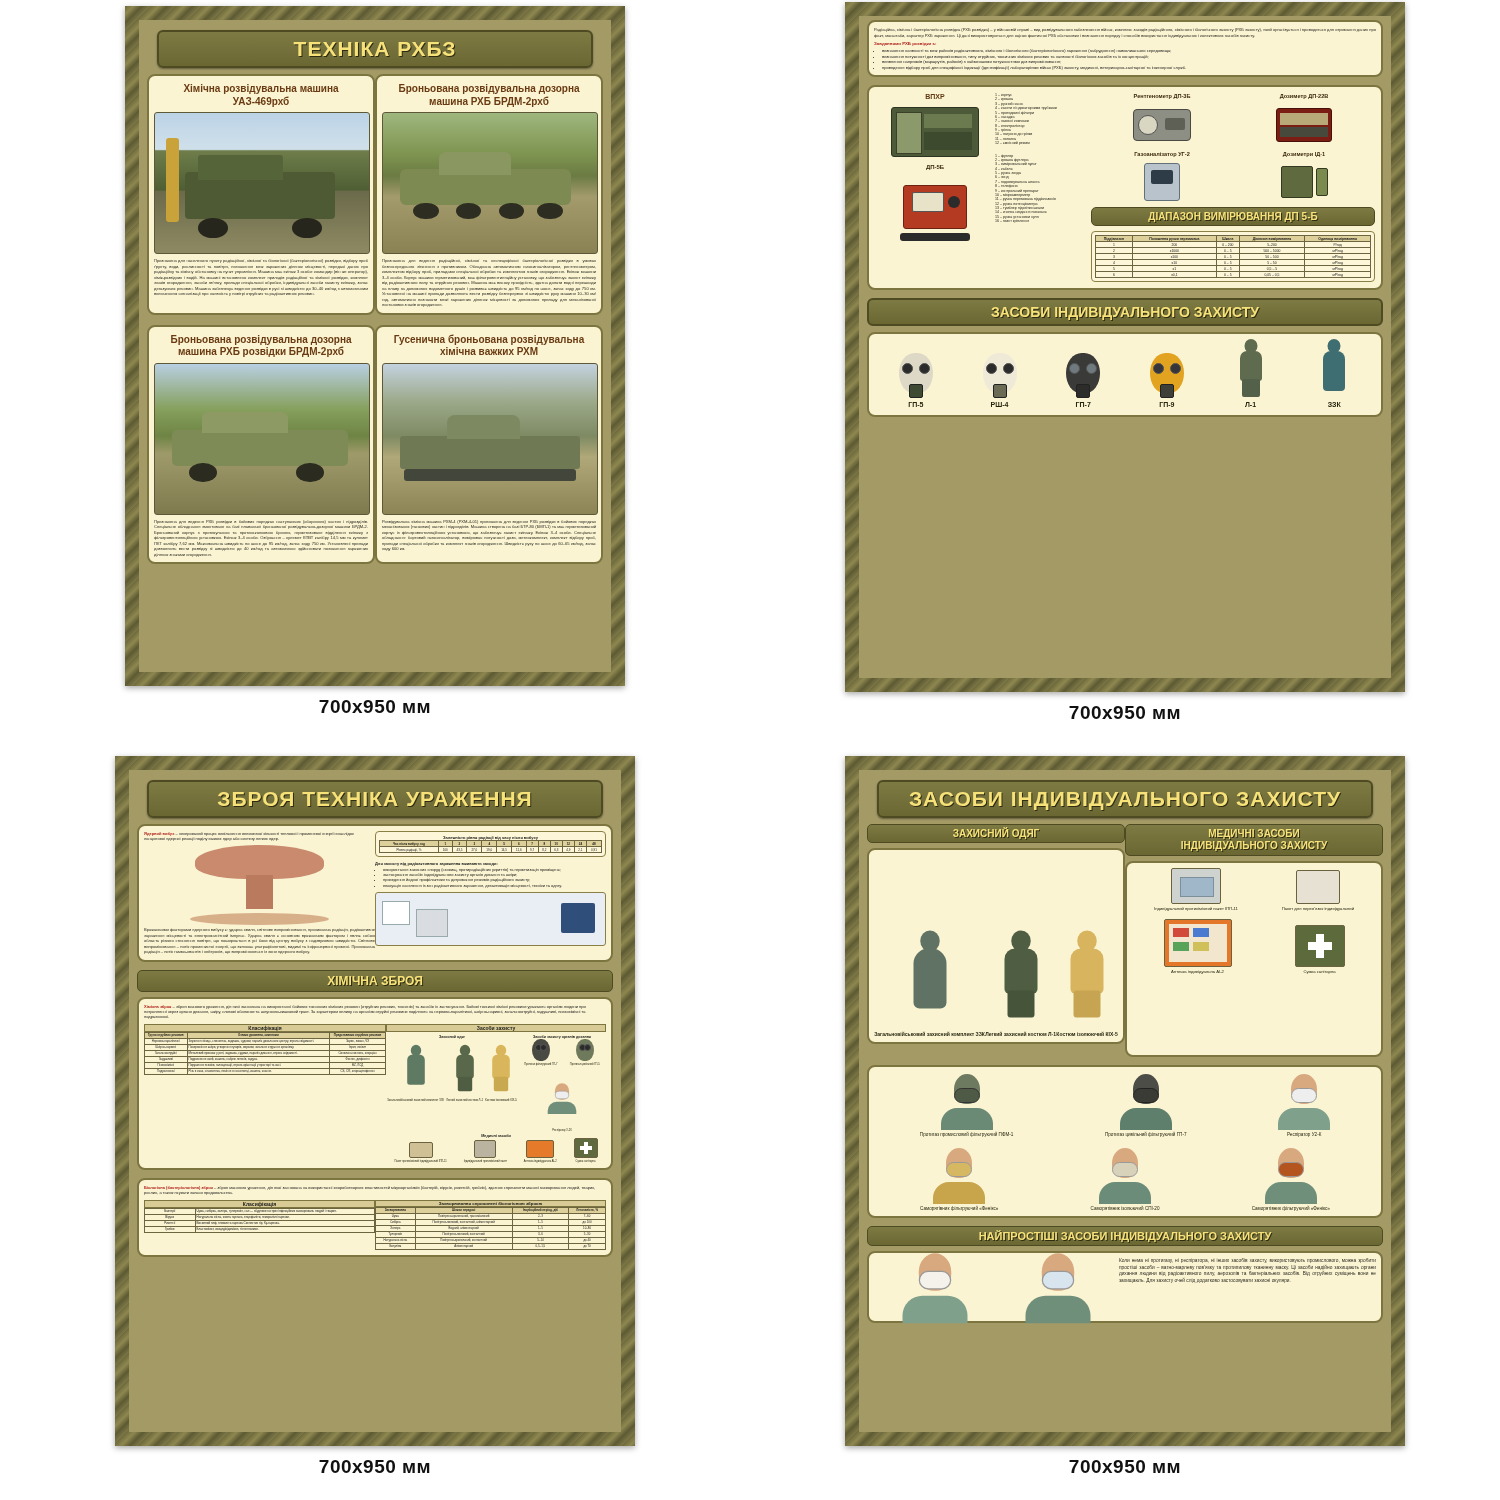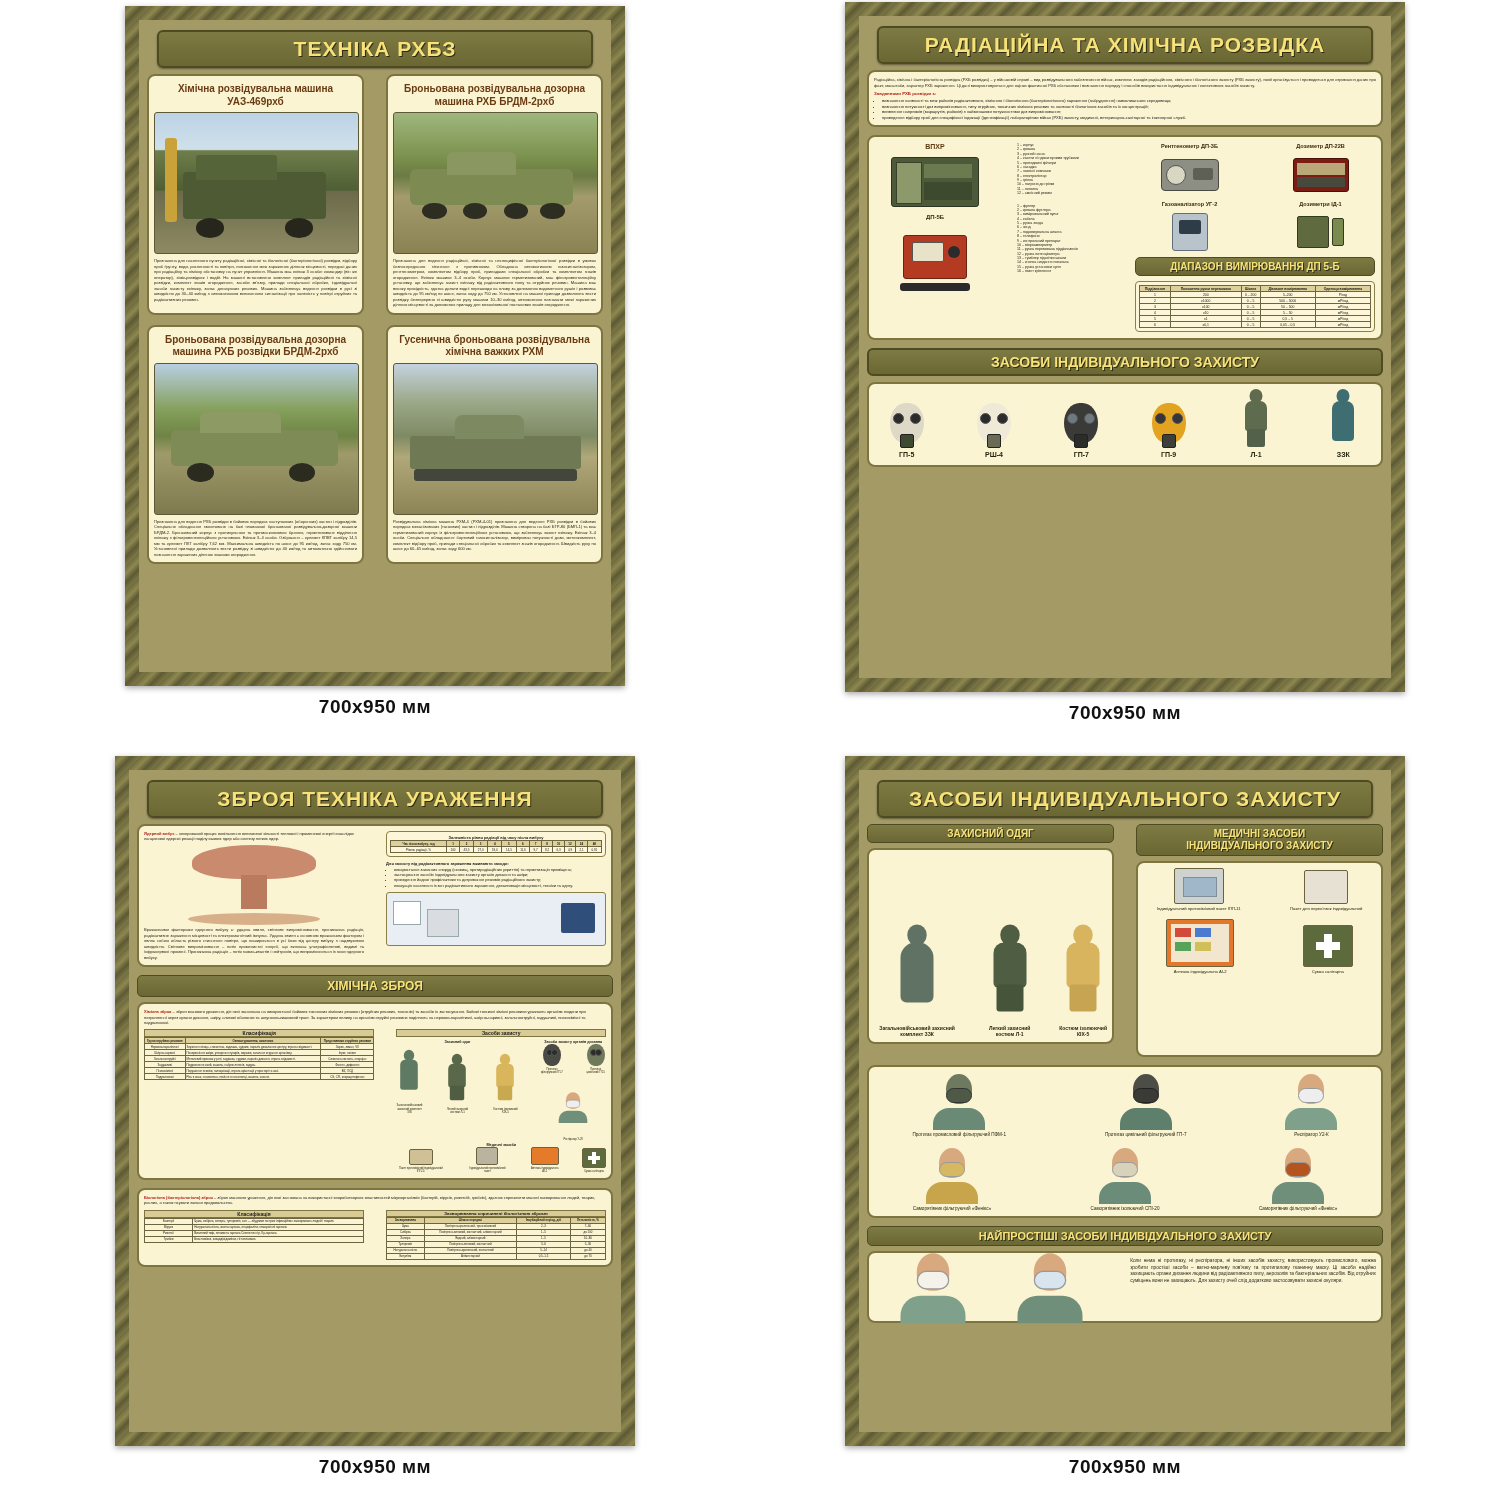--- a/index.html
+++ b/index.html
@@ -43,21 +43,21 @@
   .redhead{color:#b0221c;font-weight:bold;}
   .list{font-size:4.1px;line-height:1.35;}
   .numlist{font-size:3.6px;line-height:1.22;color:#23231a;}
   table.t{border-collapse:collapse;width:100%;font-size:3.4px;}
   table.t th,table.t td{border:.5px solid #6d6540;padding:.5px 1px;text-align:center;}
   table.t th{background:#ded09a;font-weight:bold;}
   .bandtitle{background:linear-gradient(#7d7a43,#6a6733);border:2px solid #4e4b22;border-radius:6px;color:#f7e27a;
      font-weight:bold;text-align:center;font-size:14px;padding:4px;margin:4px 0 6px;text-shadow:1px 1px 0 #2e2c13;}
   .subband{background:linear-gradient(#7d7a43,#6a6733);border:1.5px solid #4e4b22;border-radius:5px;color:#f7e27a;
      font-weight:bold;text-align:center;font-size:10px;padding:3px;margin:0 0 5px;text-shadow:1px 1px 0 #2e2c13;}
-  .row{display:flex;gap:22px;}
+  .row{display:flex;gap:0;}
   .col{flex:1;}
 
   
   .mask{width:34px;height:40px;border-radius:46% 46% 42% 42%/50% 50% 50% 50%;position:relative;}
   .mask .eye{position:absolute;width:9px;height:9px;border-radius:50%;background:#2b2b2b;border:1.5px solid #555;top:10px;}
   .mask .eye.l{left:3px;} .mask .eye.r{right:3px;}
   .mask .filter{position:absolute;width:12px;height:12px;background:#3f4a33;border:1px solid #222;bottom:-5px;left:50%;transform:translateX(-50%);border-radius:2px;}
   .person{width:26px;height:58px;position:relative;}
   .person .head{position:absolute;top:0;left:50%;transform:translateX(-50%);width:13px;height:14px;border-radius:50%;}
   .person .torso{position:absolute;top:12px;left:50%;transform:translateX(-50%);width:22px;height:30px;border-radius:7px 7px 3px 3px;}
@@ -142,23 +142,20 @@
         </div>
       </div>
     </div>
     <div class="dim">700х950 мм</div>
   </div>
 
   <div class="cell">
     <div class="poster p2">
       <div class="inner"></div>
       <div style="position:relative;padding:4px 8px 8px;">
-        <div class="titlebar">
-          <div class="t-main">РАДІАЦІЙНА ТА ХІМІЧНА РОЗВІДКА</div>
-        </div>
 
         <div class="panel">
           <div class="body-text">Радіаційна, хімічна і бактеріологічна розвідка (РХБ розвідка) – у військовій справі – вид розвідувального забезпечення військ, комплекс заходів радіаційного, хімічного і біологічного захисту (РХБ захисту), який організується і проводиться для отримання даних про факт, масштаби, характер РХБ зараження. Ці дані використовуються для оцінки фактичної РХБ обстановки і визначення порядку і способів використання індивідуальних і колективних засобів захисту.</div>
           <div class="redhead" style="font-size:4.4px;margin-top:3px;">Завданнями РХБ розвідки є:</div>
           <ul style="margin:2px 0 0 8px;padding:0;">
             <li class="list">визначення наявності та меж районів радіоактивного, хімічного і біологічного (бактеріологічного) зараження (забруднення) навколишнього середовища;</li>
             <li class="list">визначення потужності доз випромінювання, типу отруйних, токсичних хімічних речовин та наявності біологічних засобів та їх концентрацій;</li>
             <li class="list">виявлення напрямків (маршрутів, районів) з найменшими потужностями доз випромінювання;</li>
             <li class="list">проведення відбору проб для специфічної індикації (ідентифікації) лабораторіями військ (РХБ) захисту, медичної, ветеринарно-санітарної та інженерної служб.</li>
           </ul>

